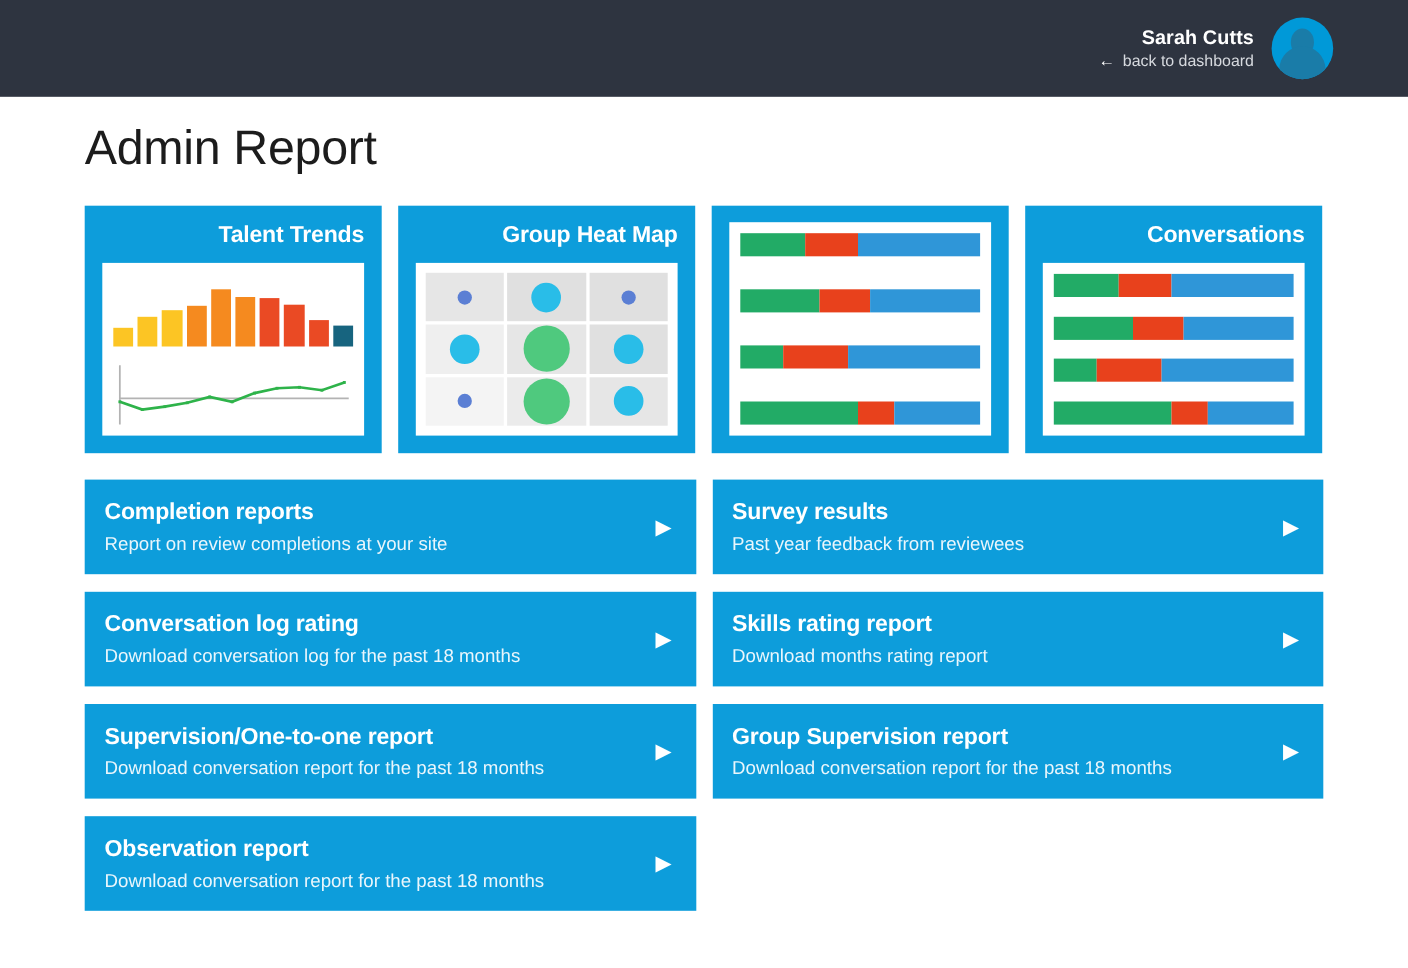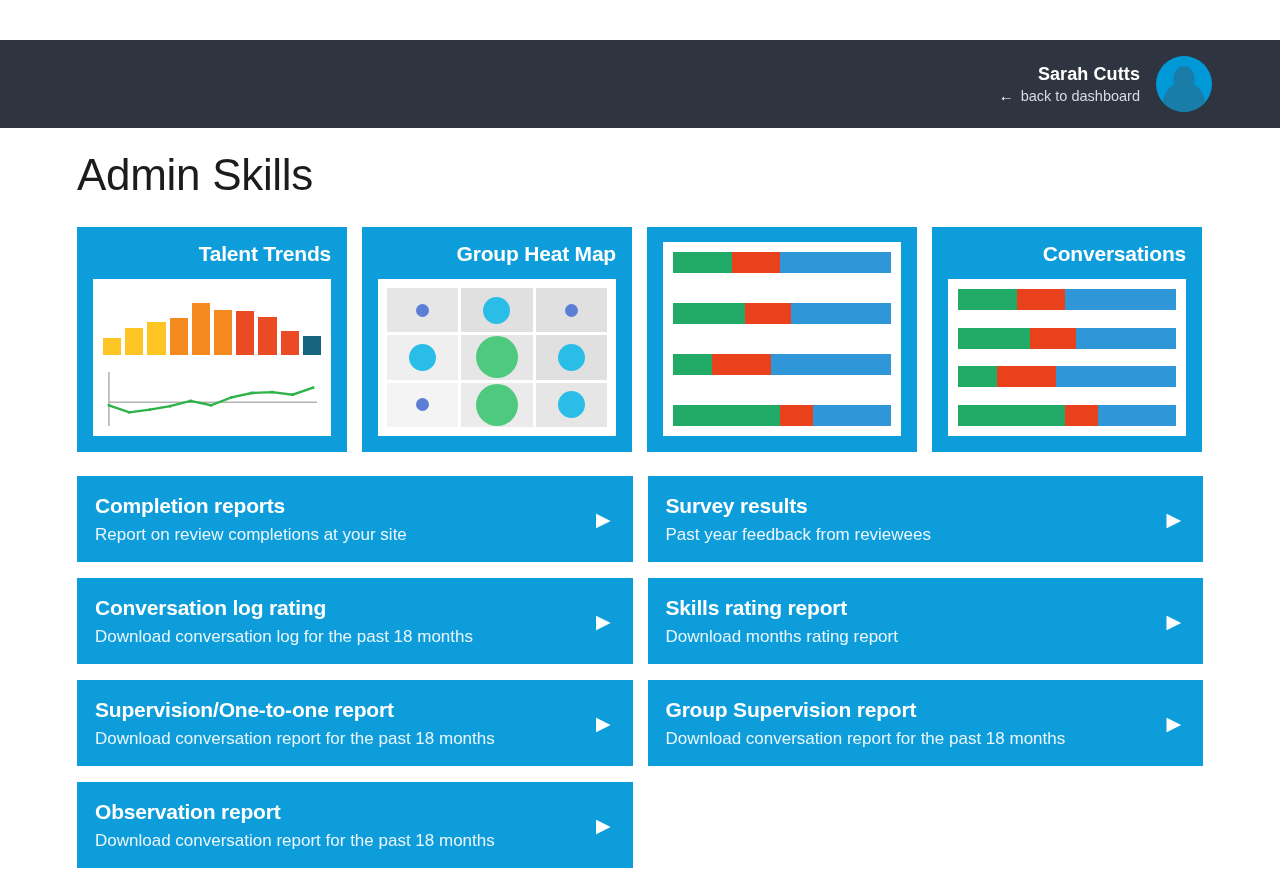--- a/index.html
+++ b/index.html
@@ -11,21 +11,20 @@
   }
 
   
   .topbar {
     height: 88px;
     background: #2e3440;
     display: flex;
     align-items: center;
     justify-content: flex-end;
     padding-right: 68px;
-    margin-top: 40px;
   }
   .user-block {
     display: flex;
     align-items: center;
     gap: 16px;
   }
   .user-text { text-align: right; line-height: 1.15; }
   .user-name {
     color: #ffffff;
     font-size: 18px;
@@ -221,21 +220,21 @@
     </div>
     <div class="avatar">
       <span class="head"></span>
       <span class="body"></span>
     </div>
   </div>
 </div>
 
 <div class="page">
 
-  <h1 class="page-title">Admin Skills</h1>
+  <h1 class="page-title">Admin Report</h1>
 
   <div class="card-row">
 
     <div class="card">
       <div class="card-title">Talent Trends</div>
       <div class="card-canvas">
         <div class="trend-bars" id="trend-bars">
             <div class="bar" style="height: 26%; background: rgb(252, 197, 36);"></div>
             <div class="bar" style="height: 42%; background: rgb(252, 197, 36);"></div>
             <div class="bar" style="height: 52%; background: rgb(252, 197, 36);"></div>

